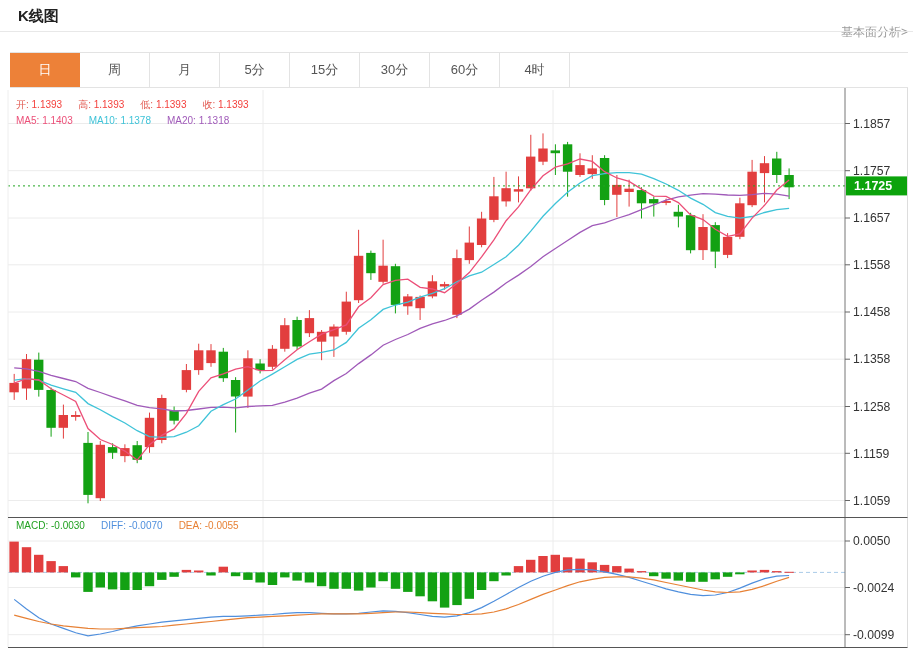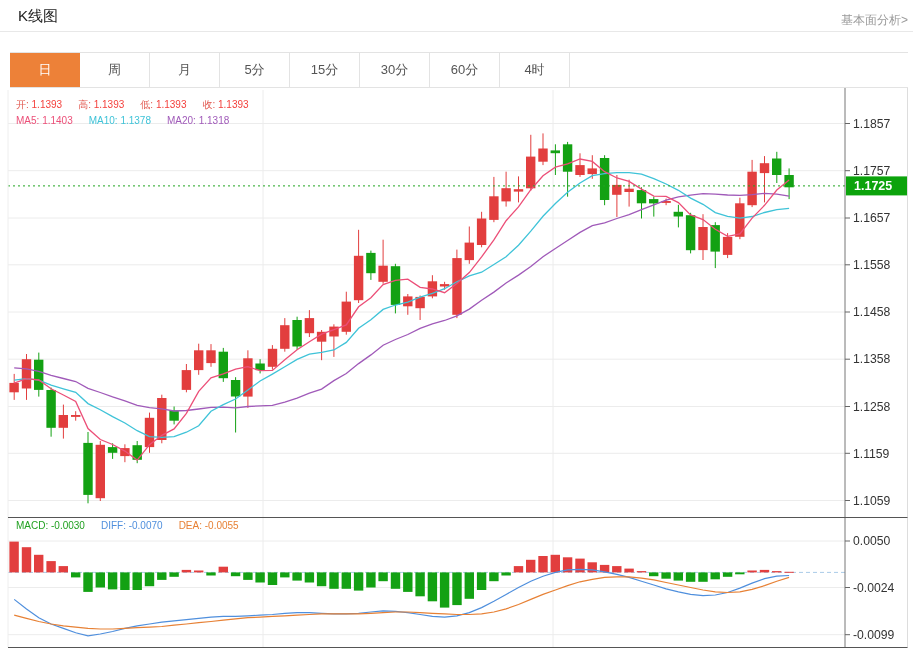--- a/index.html
+++ b/index.html
@@ -1,19 +1,19 @@
 <!DOCTYPE html>
 <html><head>
 <meta charset="utf-8">
 <style>
   html,body{margin:0;padding:0;background:#fff;}
   .page{position:relative;width:913px;height:654px;background:#fff;overflow:hidden;
         font-family:"Liberation Sans","DejaVu Sans",sans-serif;}
-  .title{position:absolute;left:18px;top:7px;font-size:15px;font-weight:normal;color:#222;}
-  .fund-link{position:absolute;right:5px;top:12px;font-size:12px;color:#999;cursor:pointer;text-decoration:none;}
+  .title{position:absolute;left:18px;top:7px;font-size:15px;font-weight:bold;color:#222;}
+  .fund-link{position:absolute;right:5px;top:24px;font-size:12px;color:#999;cursor:pointer;text-decoration:none;}
   .hr{position:absolute;left:0;top:31px;width:913px;height:1px;background:#e8e8e8;}
   .tabbar{position:absolute;left:10px;top:52px;width:898px;height:34px;display:flex;
           border-top:1px solid #e3e3e3;border-bottom:1px solid #e3e3e3;background:#fff;}
   .tab{width:70px;box-sizing:border-box;border-right:1px solid #e3e3e3;text-align:center;
        line-height:34px;font-size:13px;color:#555;cursor:pointer;flex:0 0 auto;}
   .tab:first-child{border-left:1px solid #e3e3e3;}
   .tab.sel{background:#ed8138;color:#fff;border-color:#ed8138;}
   .ovl{position:absolute;left:16px;font-size:10px;white-space:nowrap;pointer-events:none;}
   .ovl span.pair{margin-right:16px;}
   svg text{font-family:"Liberation Sans","DejaVu Sans",sans-serif;}

